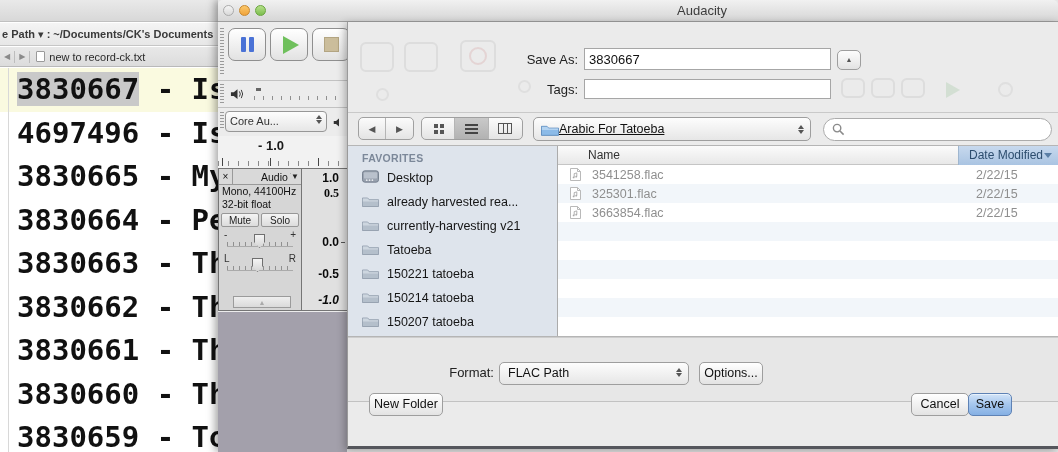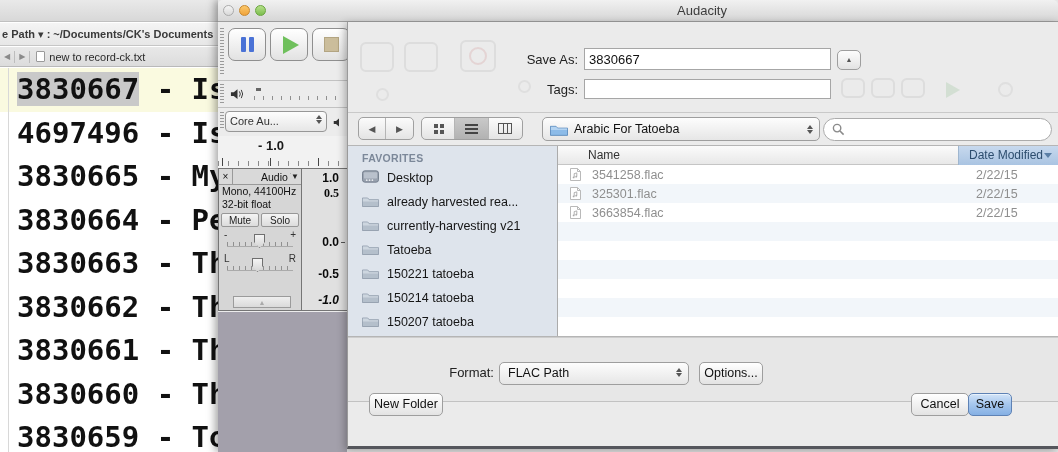--- a/index.html
+++ b/index.html
@@ -123,22 +123,22 @@
   .navseg{left:10px;width:56px;}
   .navseg .seg-cell{width:28px;font-size:9px;}
   .viewseg{left:73px;width:102px;}
   .viewseg .seg-cell{width:34px;}
   .i-grid{width:4px;height:4px;background:#555;box-shadow:6px 0 #555,0 6px #555,6px 6px #555;margin:-5px 0 0 -5px;}
   .i-list{width:13px;height:2px;background:#444;box-shadow:0 4px #444,0 8px #444;margin-top:-8px;}
   .i-cols{width:14px;height:11px;border:1px solid #555;display:flex;}
   .i-cols i{flex:1;border-right:1px solid #555;}
   .i-cols i:last-child{border-right:none;}
 
-  .loc-select{position:absolute;left:194px;top:95px;width:278px;height:24px;border:1px solid #9e9e9e;border-radius:5px;
-    background:linear-gradient(#fdfdfd,#e6e6e6);display:flex;align-items:center;font-size:12.5px;color:#111;padding-left:7px;gap:6px;}
+  .loc-select{position:absolute;left:185px;top:95px;width:278px;height:24px;border:1px solid #9e9e9e;border-radius:5px;
+    background:linear-gradient(#fdfdfd,#e6e6e6);display:flex;align-items:center;font-size:12.5px;color:#111;padding-left:7px;gap:0;text-decoration:underline;}
   .search{position:absolute;left:475px;top:96px;width:229px;height:23px;border:1px solid #ababab;border-radius:12px;
     background:#fff;display:flex;align-items:center;padding-left:8px;}
   .search input{border:none;outline:none;flex:1;height:18px;font-size:12px;background:transparent;}
 
   .browser{position:absolute;left:0;top:123px;width:100%;height:192px;border-top:1px solid #b5b5b5;border-bottom:1px solid #b5b5b5;background:#fff;}
   .side{position:absolute;left:0;top:0;width:210px;height:100%;background:#dee4ec;border-right:1px solid #ababab;overflow:hidden;}
   .side-head{font-size:10.5px;font-weight:bold;color:#7c8899;letter-spacing:.3px;padding:6px 0 2px 14px;}
   .side-item{height:24px;display:flex;align-items:center;padding-left:14px;gap:8px;font-size:12.5px;color:#151515;white-space:nowrap;}
   .side-item .i-desktop{display:none;}
   .side-item[data-icon="desktop-icon"] .i-desktop{display:block;}

